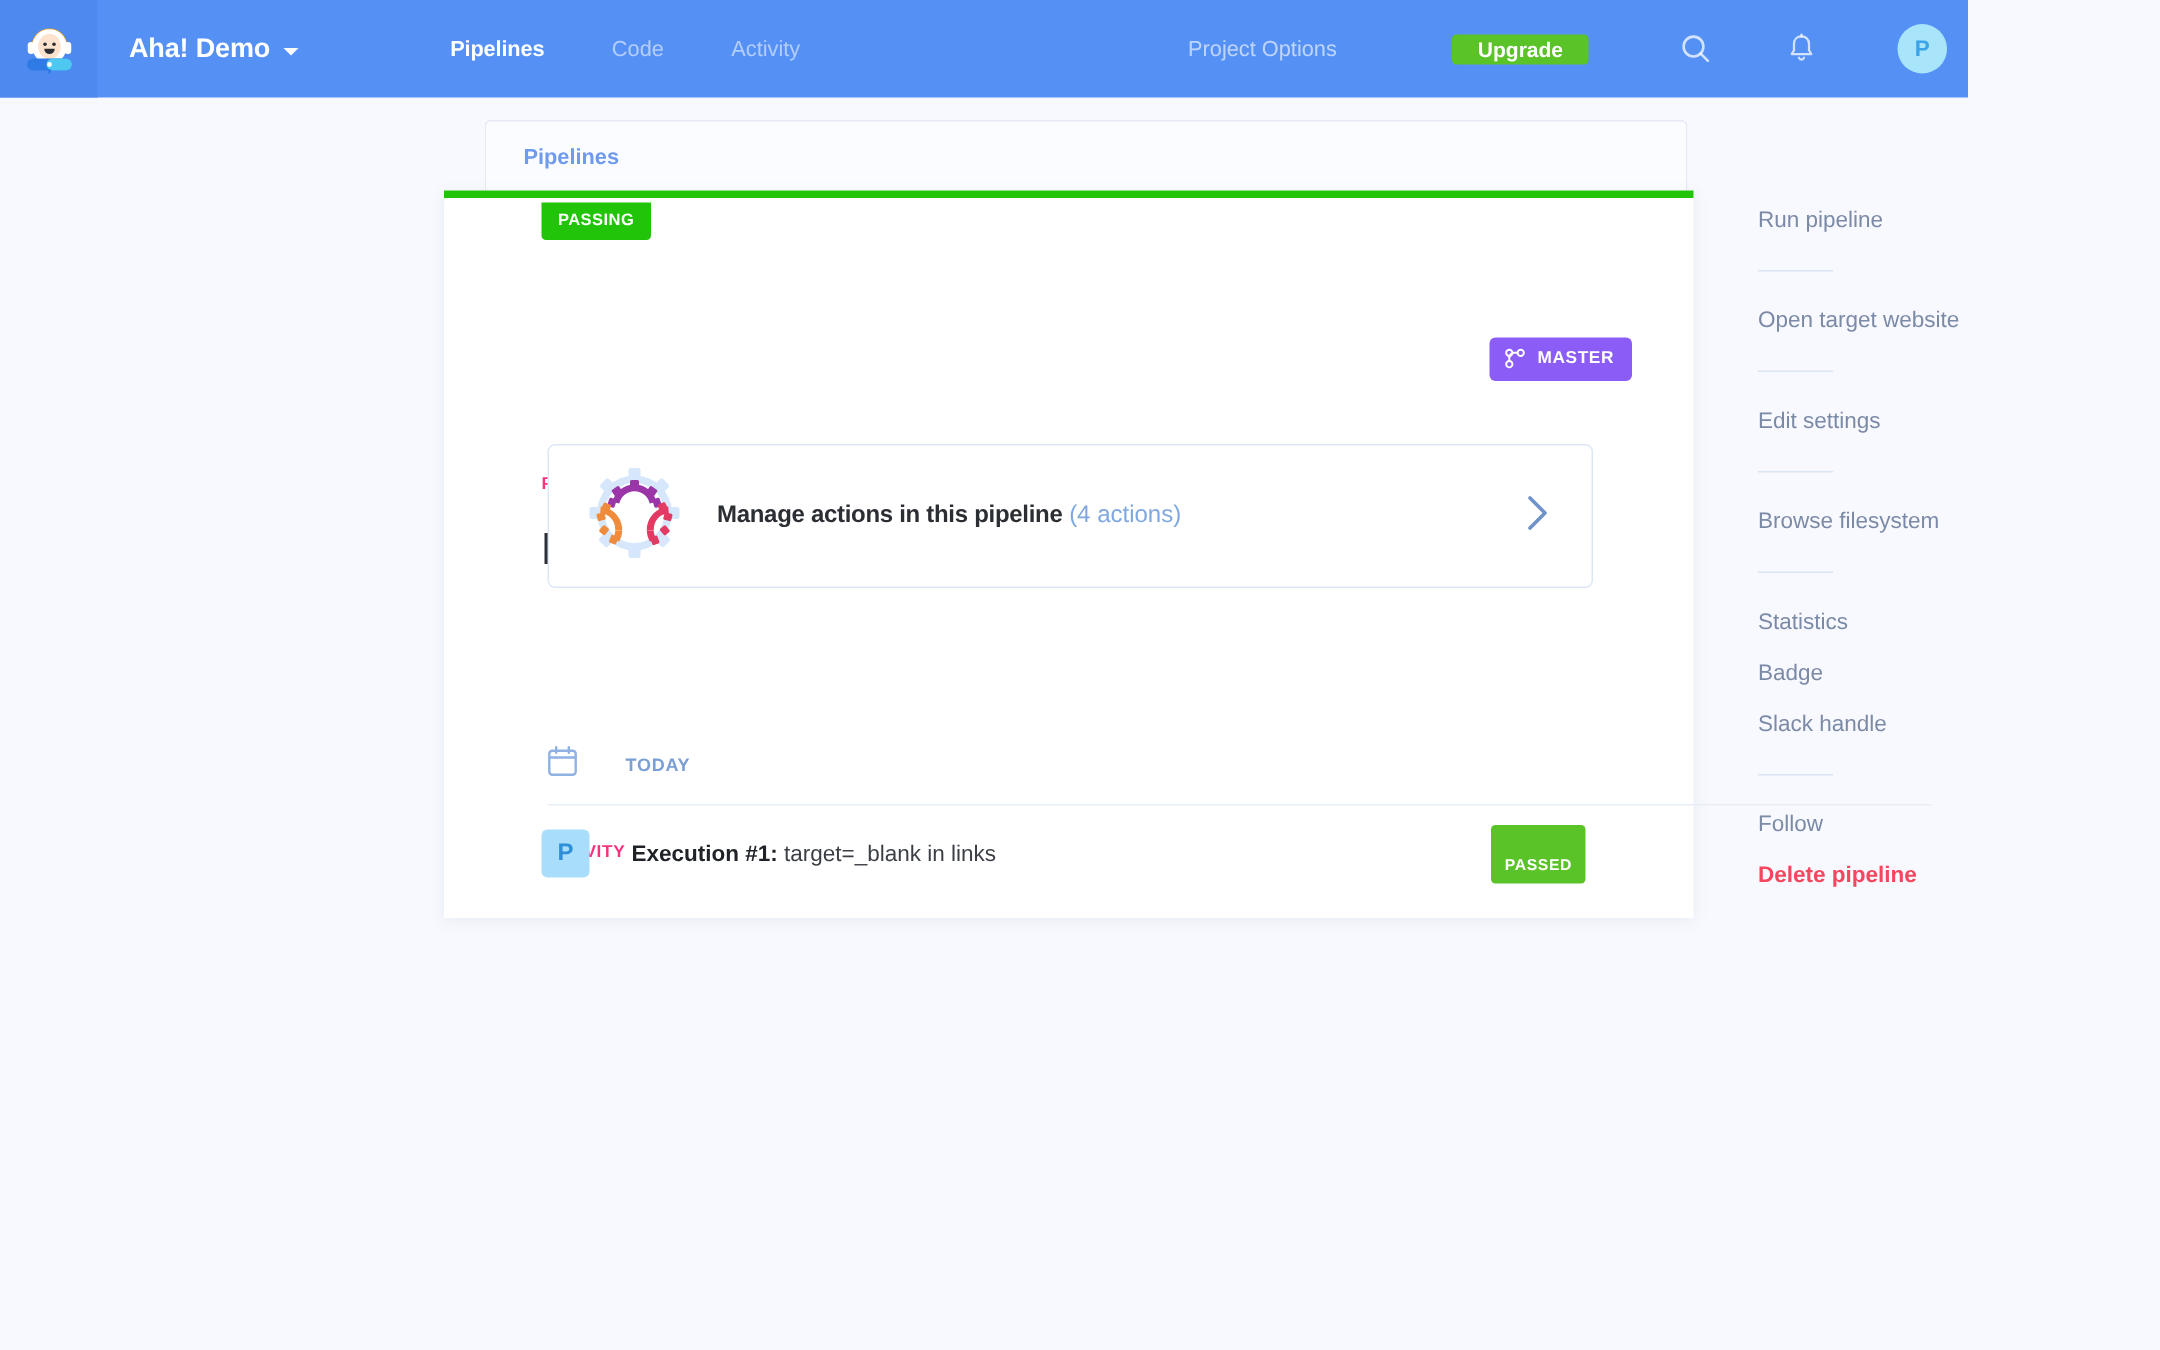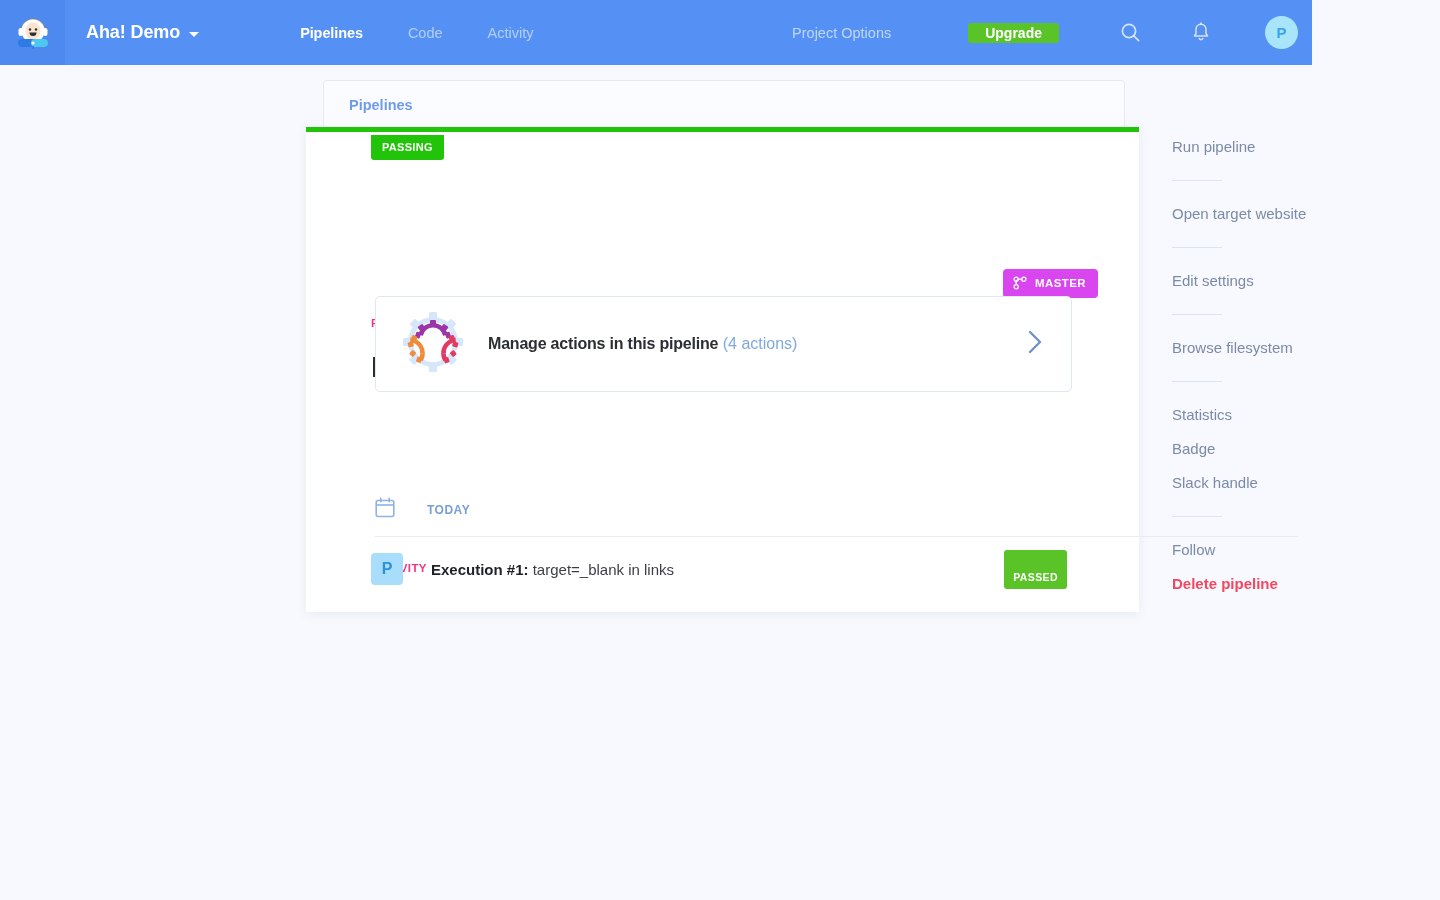--- a/index.html
+++ b/index.html
@@ -87,21 +87,21 @@
     border-radius: 4px 4px 0 0;
   }
   .tabcard .tablabel {
     position: absolute; left: 25px; top: 16px;
     color: #6f9aee; font-size: 14.5px; font-weight: bold;
     cursor: pointer;
   }
 
   
   .maincard {
-    position: absolute; left: 306px; top: 127px;
+    position: absolute; left: 296px; top: 127px;
     width: 833px; height: 485px;
     background: #ffffff;
     border-top: 5px solid #22c40a;
     box-shadow: 0 2px 10px rgba(90,110,160,0.10);
   }
   .passing-badge {
     position: absolute; left: 65px; top: 3px;
     background: #22c40a; color: #ffffff;
     font-size: 11px; font-weight: bold; letter-spacing: 0.3px;
     padding: 6px 11px 7px 11px;
@@ -112,26 +112,25 @@
     letter-spacing: 0.45px;
   }
   #pipeline-details-label { position: absolute; left: 65px; top: 185px; }
   .page-title {
     position: absolute; left: 65px; top: 218px;
     color: #2b2e33; font-size: 30px; font-weight: bold;
     letter-spacing: -0.4px;
   }
   .branch-badge {
     position: absolute; right: 41px; top: 93px;
-    background: #d946ef; color: #ffffff;
+    background: #8b5cf6; color: #ffffff;
     border-radius: 4px; padding: 7px 12px 8px 10px;
     display: flex; align-items: center;
     font-size: 11.5px; font-weight: bold; letter-spacing: 0.4px;
     cursor: pointer;
-    margin-top: 44px;
   }
   .branch-badge svg { margin-right: 8px; }
 
   
   .actions-card {
     position: absolute; left: 69px; top: 164px;
     width: 697px; height: 96px;
     border: 1px solid #dde7f5; border-radius: 5px;
     background: #ffffff;
     display: flex; align-items: center;

